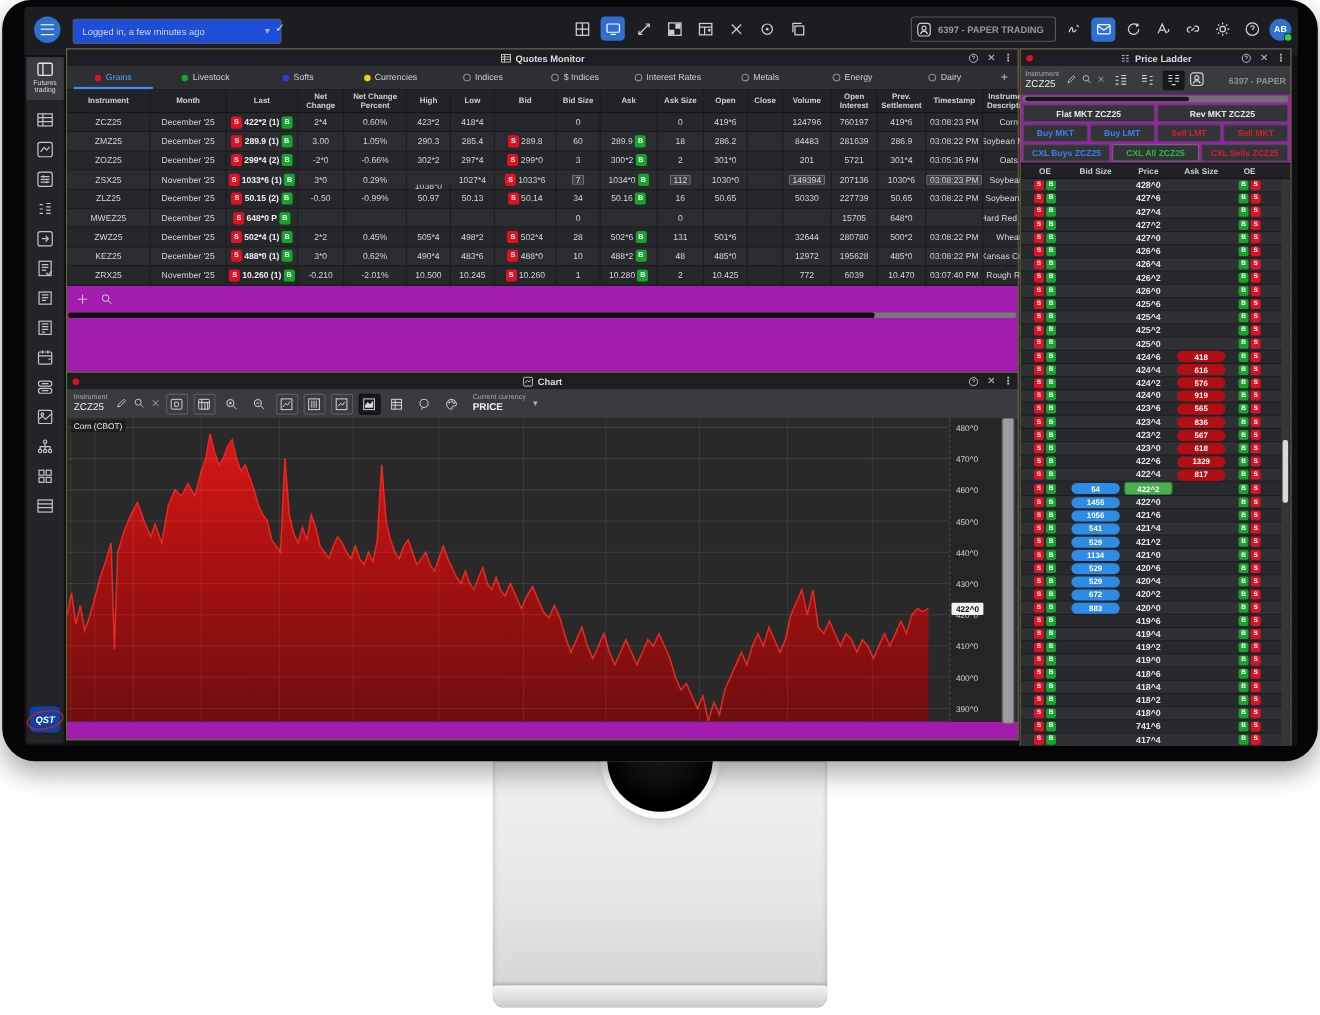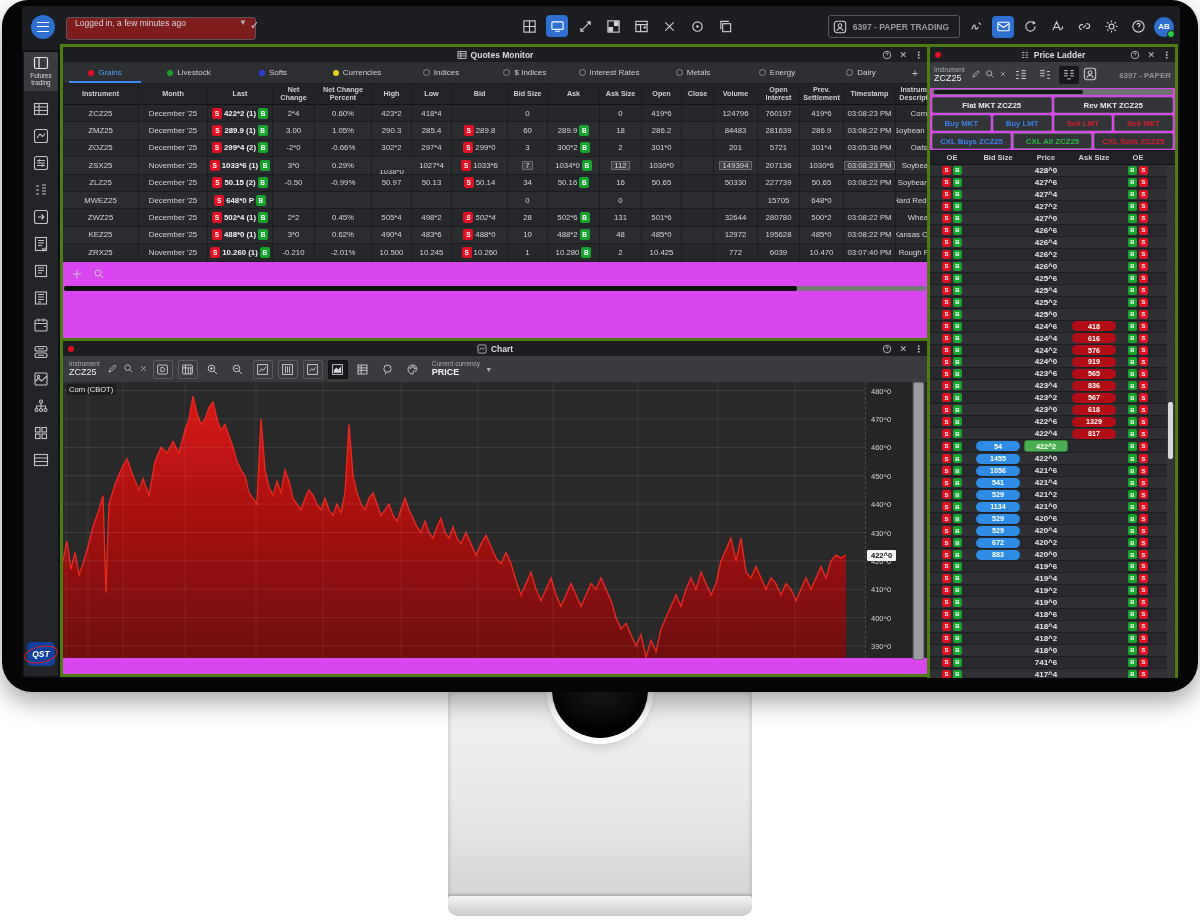--- a/index.html
+++ b/index.html
@@ -8,21 +8,21 @@
   .stand{position:absolute;left:448px;top:692px;width:304px;height:224px;background:linear-gradient(180deg,#f1f1f1,#e6e6e6 55%,#d2d2d2);border-radius:2px 2px 10px 10px;overflow:hidden;box-shadow:inset 2px 0 3px rgba(0,0,0,.10),inset -2px 0 3px rgba(0,0,0,.10);}
   .stand .hole{position:absolute;top:-50px;left:50%;transform:translateX(-50%);width:96px;height:96px;border-radius:50%;background:radial-gradient(circle at 50% 35%,#2a2a2a,#000 70%);box-shadow:0 0 0 6px #fcfcfc,0 8px 12px rgba(0,0,0,.18);}
   .stand .base{position:absolute;left:0;right:0;bottom:0;height:20px;background:linear-gradient(180deg,#f4f4f4,#cbcbcb);border-radius:3px 3px 12px 12px;box-shadow:0 -2px 3px rgba(0,0,0,.20);}
   .monitor{position:absolute;left:2px;top:0;width:1196px;height:692px;background:#050505;border-radius:26px 26px 30px 30px;box-shadow:0 10px 24px rgba(0,0,0,.35);}
   .screen{position:absolute;left:20px;top:6px;width:1158px;height:672px;background:#101114;border-radius:4px;overflow:hidden;font-size:8px;color:#d8d9dc;}
   
   .topbar{position:absolute;left:0;top:0;width:1158px;height:44px;background:#1c1d20;}
   .burger{position:absolute;left:9px;top:9px;width:24px;height:24px;border-radius:50%;background:#2e6fd0;display:flex;align-items:center;justify-content:center;}
   .burger i{display:block;width:12px;height:8px;border-top:1.6px solid #fff;border-bottom:1.6px solid #fff;position:relative;}
   .burger i::after{content:"";position:absolute;left:0;top:2.8px;width:12px;height:1.6px;background:#fff;}
-  .login-dd{position:absolute;left:44px;top:11px;width:172px;height:21px;background:#7f1d1d;border:1px solid #57585c;border-radius:3px;display:flex;align-items:flex-start;padding:0 8px;color:#d6d7da;font-size:8.5px;}
+  .login-dd{position:absolute;left:44px;top:11px;width:172px;height:21px;background:#1d4ed8;border:1px solid #57585c;border-radius:3px;display:flex;align-items:center;padding:0 8px;color:#d6d7da;font-size:8.5px;}
   .login-dd .caret{margin-left:auto;color:#aeb0b4;font-size:8px;}
   .topcheck{position:absolute;left:228px;top:13px;color:#cfd0d4;font-size:11px;}
   .cicons{position:absolute;left:496px;top:9px;display:flex;gap:6px;align-items:center;}
   .ticon{width:22px;height:22px;border-radius:4px;display:flex;align-items:center;justify-content:center;color:#cfd0d4;}
   .ticon svg{stroke:#cfd0d4;fill:none;stroke-width:1.2;}
   .ticon.active{background:#2e6fd0;}
   .ticon.active svg{stroke:#fff;}
   .ricons{position:absolute;right:6px;top:9px;display:flex;gap:5px;align-items:center;}
   .acct-pill{height:21px;border:1px solid #57585c;border-radius:3px;display:flex;align-items:center;gap:6px;padding:0 10px 0 4px;color:#97999e;font-weight:bold;font-size:8.5px;}
   .acct-pill svg{stroke:#cfd0d4;fill:none;stroke-width:1.2;}
@@ -30,21 +30,21 @@
   .avatar i{position:absolute;right:-1px;bottom:-1px;width:6px;height:6px;border-radius:50%;background:#2ecc40;border:1px solid #1c1d20;}
   
   .sidebar{position:absolute;left:2px;top:46px;width:34px;bottom:2px;background:#232428;display:flex;flex-direction:column;align-items:center;}
   .side-main{width:34px;padding:4px 0 5px;background:#3a3b40;display:flex;flex-direction:column;align-items:center;gap:2px;color:#e6e7ea;}
   .side-main .lbl{font-size:6.3px;text-align:center;line-height:1.15;color:#d9dadd;}
   .sico{width:26px;height:24px;display:flex;align-items:center;justify-content:center;}
   .sico svg{stroke:#c3c5c9;fill:none;stroke-width:1.1;}
   .qst{margin-top:auto;margin-bottom:10px;width:28px;height:24px;background:#1040a0;border-radius:5px;position:relative;display:flex;align-items:center;justify-content:center;color:#fff;font-weight:bold;font-style:italic;font-size:8.5px;}
   .qst::after{content:"";position:absolute;left:-3px;top:4px;width:32px;height:15px;border:1.6px solid #d42020;border-radius:50%;transform:rotate(-12deg);}
   
-  .win{position:absolute;background:#d946ef;border:3px solid #4d7c0f;}
+  .win{position:absolute;background:#a21caf;border:1px solid #4d7c0f;}
   .wtitle{height:15px;background:#1d1e22;display:flex;align-items:center;justify-content:center;position:relative;color:#dadbde;font-weight:bold;font-size:8.5px;gap:4px;}
   .wtitle .reddot{position:absolute;left:5px;top:4.5px;width:6px;height:6px;border-radius:50%;background:#e01020;}
   .wtitle .wicons{position:absolute;right:4px;top:0;height:15px;display:flex;align-items:center;gap:7px;color:#bfc1c5;font-size:9px;}
   .wtitle svg{stroke:#dadbde;fill:none;stroke-width:1.2;}
   
   #quotes{left:38px;top:38px;width:864px;height:296px;}
   .tabs{height:21px;background:#2e2f33;display:flex;align-items:stretch;border-bottom:1px solid #1a1b1e;}
   .tab{flex:1;display:flex;align-items:center;justify-content:center;gap:4px;color:#cfd1d5;font-size:8px;position:relative;cursor:default;}
   .tab .dot{width:6px;height:6px;border-radius:50%;}
   .tab .dot.hollow{background:transparent;border:1px solid #8a8c90;width:5px;height:5px;}
@@ -779,21 +779,21 @@
               </div>
               <div class="qcell" style="width: 54px; flex: 0 0 54px;">
                 <span>0.45%</span>
               </div>
               <div class="qcell" style="width: 37px; flex: 0 0 37px;">
                 <span>505*4</span>
               </div>
               <div class="qcell" style="width: 37px; flex: 0 0 37px;">
                 <span>498*2</span>
               </div>
-              <div class="qcell" style="width: 53px; flex: 0 0 53px; font-style: italic;">
+              <div class="qcell" style="width: 53px; flex: 0 0 53px;">
                 <span class="badge s">S</span>
                 <span>502*4</span>
               </div>
               <div class="qcell" style="width: 37px; flex: 0 0 37px;">
                 <span>28</span>
               </div>
               <div class="qcell" style="width: 49px; flex: 0 0 49px;">
                 <span>502*6</span>
                 <span class="badge b">B</span>
               </div>

